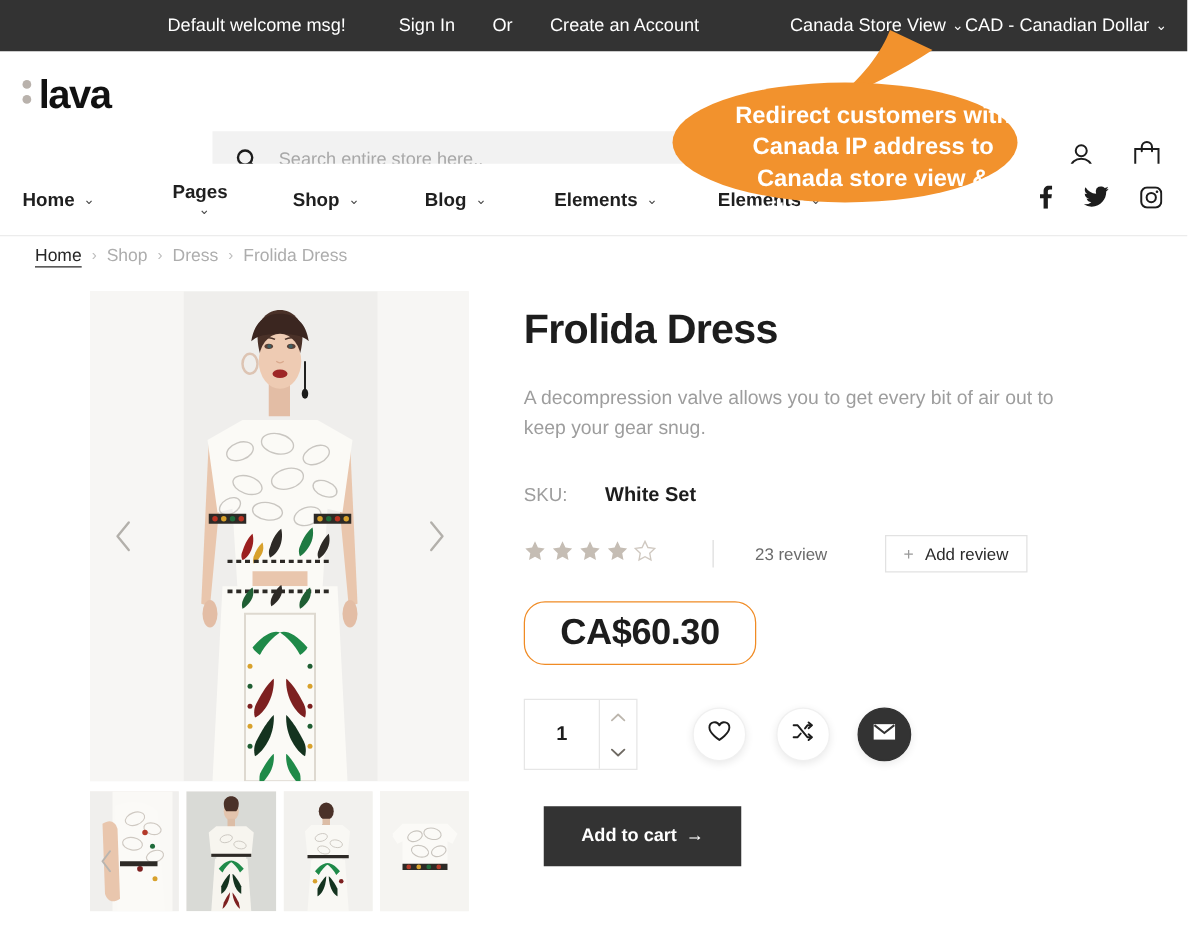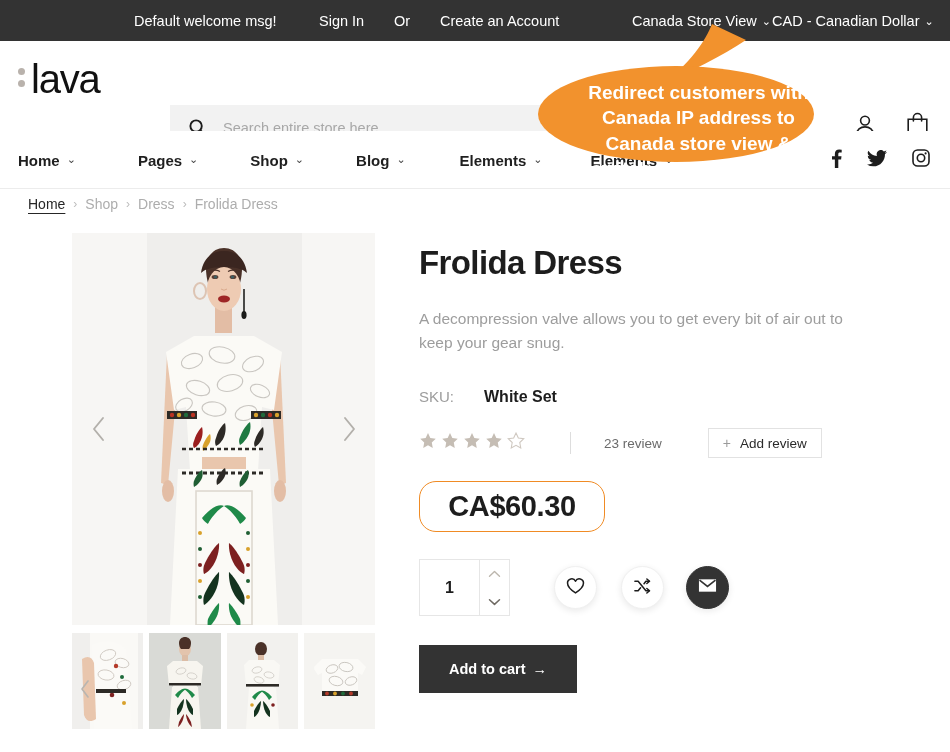--- a/index.html
+++ b/index.html
@@ -51,21 +51,21 @@
   }
   .logo-dots {
     display: flex; flex-direction: column;
     gap: 5px; margin-right: 6px; padding-bottom: 3px;
   }
   .logo-dots i {
     display: block; width: 7px; height: 7px;
     border-radius: 50%; background: #b9b2ac;
   }
   .logo-text {
-    font-size: 40px; font-weight: 400;
+    font-size: 32px; font-weight: 700;
     letter-spacing: -1.2px;
     color: #111; line-height: 1;
   }
   .searchbar {
     position: absolute; left: 170px; top: 64px;
     width: 395px; height: 45px;
     background: #f2f2f2;
     display: flex; align-items: center;
   }
   .search-icon { margin-left: 18px; margin-right: 16px; display: flex; }
@@ -89,21 +89,21 @@
   }
   .nav-items {
     position: absolute; left: 18px; top: 0;
     height: 58px; display: flex; align-items: center;
   }
   .nav-item {
     font-size: 15px; font-weight: 700; color: #1f1f1f;
     white-space: nowrap; display: flex; align-items: center;
   }
   .nav-gap-1 { margin-right: 62px; }
-  .nav-gap-2 { margin-right: 52px; }
+  .nav-gap-2 { margin-right: 52px; flex-direction: column; }
   .nav-gap-3 { margin-right: 52px; }
   .nav-gap-4 { margin-right: 54px; }
   .nav-gap-5 { margin-right: 48px; }
   .nav-item .caret { font-weight: 400; color: #444; margin-left: 7px; }
   .social {
     position: absolute; right: 20px; top: 0;
     height: 58px; display: flex; align-items: center; gap: 25px;
   }
 
   
@@ -232,21 +232,21 @@
   .cb2 { margin-left: 24px; }
   .cb3 { margin-left: 22px; }
 
   .addcart {
     margin-top: 29px;
     width: 158px; height: 48px;
     background: #333333; color: #fff;
     border: 0; cursor: pointer;
     font-family: "Liberation Sans", sans-serif;
     font-size: 14.5px; font-weight: 700;
-    display: flex; align-items: center; justify-content: center; gap: 7px;
+    display: flex; align-items: center; justify-content: center; gap: 7px; margin-left: 16px;
   }
 
   
   .callout { position: absolute; left: 529px; top: 24px; z-index: 20; }
   .callout-text {
     position: absolute; left: 48px; top: 56px;
     width: 243px;
     text-align: center;
     color: #ffffff;
     font-size: 19px;

